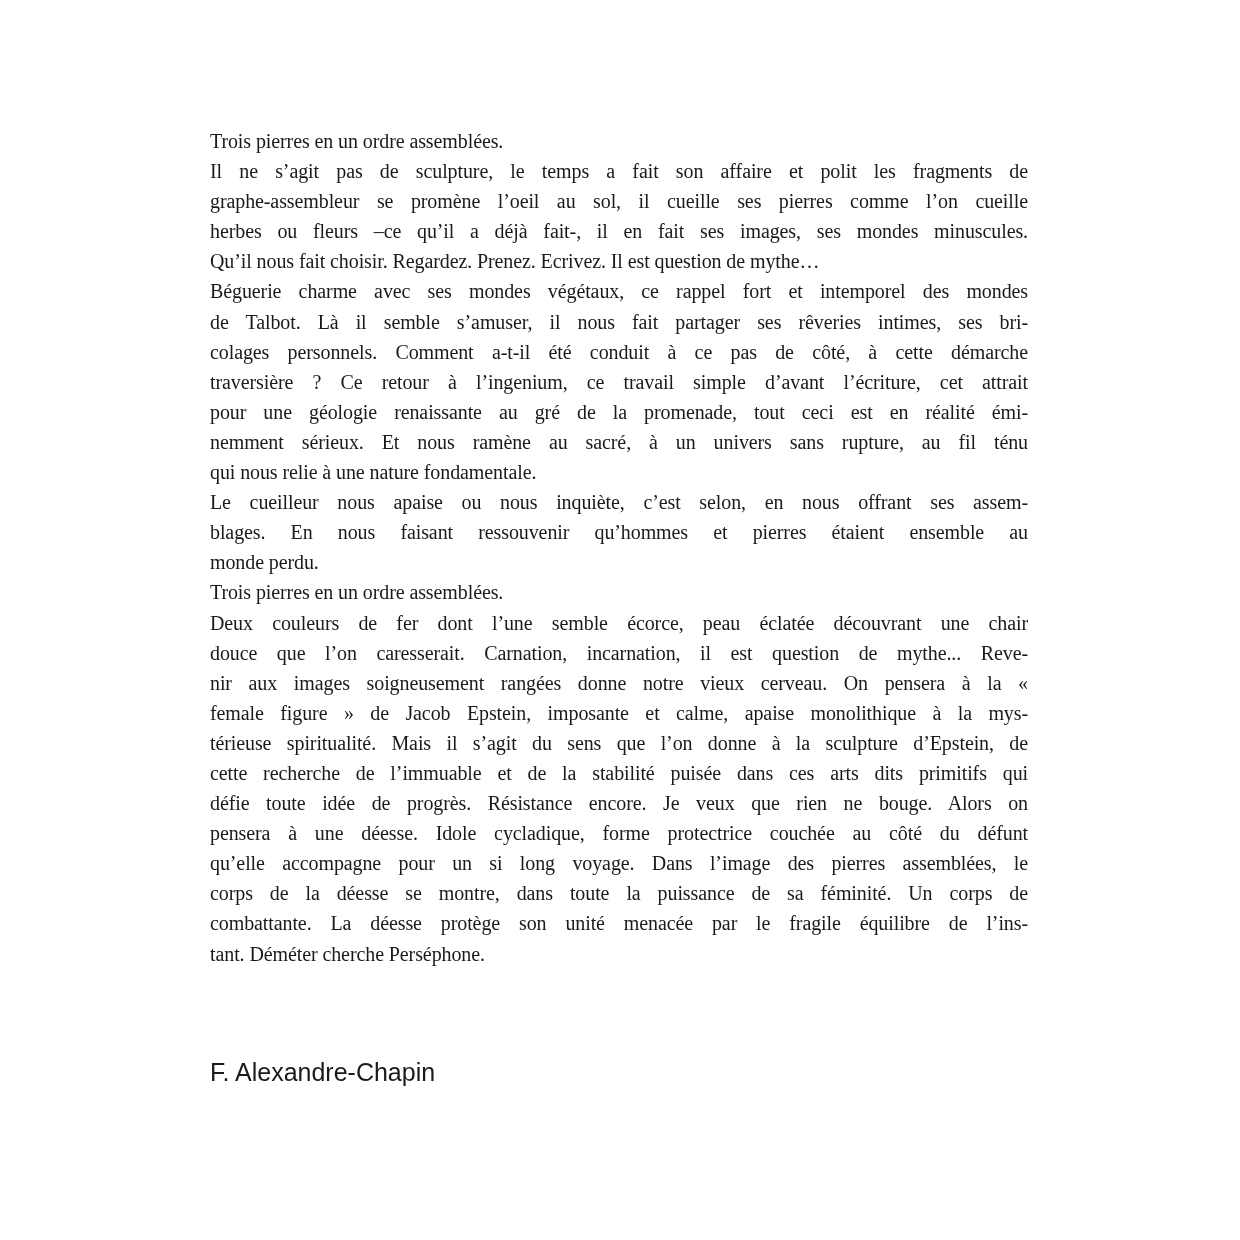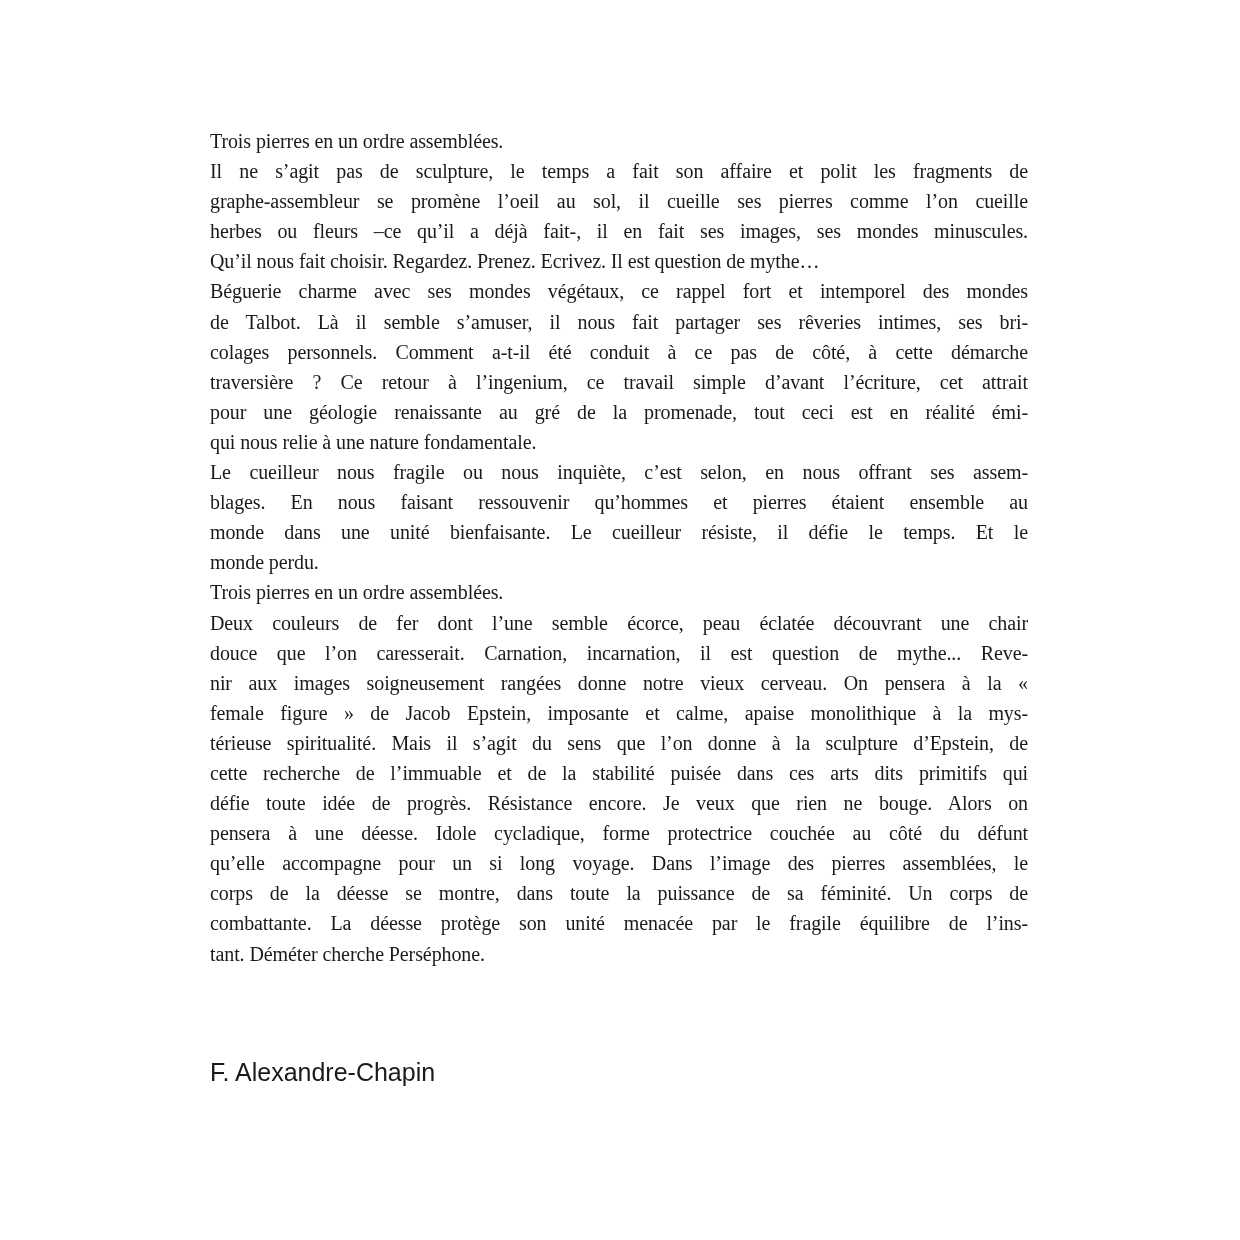--- a/index.html
+++ b/index.html
@@ -68,26 +68,26 @@
         <div class="line">graphe-assembleur se promène l’oeil au sol, il cueille ses pierres comme l’on cueille</div>
         <div class="line">herbes ou fleurs –ce qu’il a déjà fait-, il en fait ses images, ses mondes minuscules.</div>
         <div class="line last">Qu’il nous fait choisir. Regardez. Prenez. Ecrivez. Il est question de mythe…</div>
       </div>
       <div class="paragraph">
         <div class="line">Béguerie charme avec ses mondes végétaux, ce rappel fort et intemporel des mondes</div>
         <div class="line">de Talbot. Là il semble s’amuser, il nous fait partager ses rêveries intimes, ses bri-</div>
         <div class="line">colages personnels. Comment a-t-il été conduit à ce pas de côté, à cette démarche</div>
         <div class="line">traversière ? Ce retour à l’ingenium, ce travail simple d’avant l’écriture, cet attrait</div>
         <div class="line">pour une géologie renaissante au gré de la promenade, tout ceci est en réalité émi-</div>
+        <div class="line">nemment sérieux. Et nous ramène au sacré, à un univers sans rupture, au fil ténu</div>
         <div class="line last">qui nous relie à une nature fondamentale.</div>
       </div>
       <div class="paragraph">
-        <div class="line">Le cueilleur nous fragile ou nous inquiète, c’est selon, en nous offrant ses assem-</div>
+        <div class="line">Le cueilleur nous apaise ou nous inquiète, c’est selon, en nous offrant ses assem-</div>
         <div class="line">blages. En nous faisant ressouvenir qu’hommes et pierres étaient ensemble au</div>
-        <div class="line">monde dans une unité bienfaisante. Le cueilleur résiste, il défie le temps. Et le</div>
         <div class="line last">monde perdu.</div>
       </div>
       <div class="paragraph">
         <div class="line last">Trois pierres en un ordre assemblées.</div>
       </div>
       <div class="paragraph">
         <div class="line">Deux couleurs de fer dont l’une semble écorce, peau éclatée découvrant une chair</div>
         <div class="line">douce que l’on caresserait. Carnation, incarnation, il est question de mythe... Reve-</div>
         <div class="line">nir aux images soigneusement rangées donne notre vieux cerveau. On pensera à la «</div>
         <div class="line">female figure » de Jacob Epstein, imposante et calme, apaise monolithique à la mys-</div>

